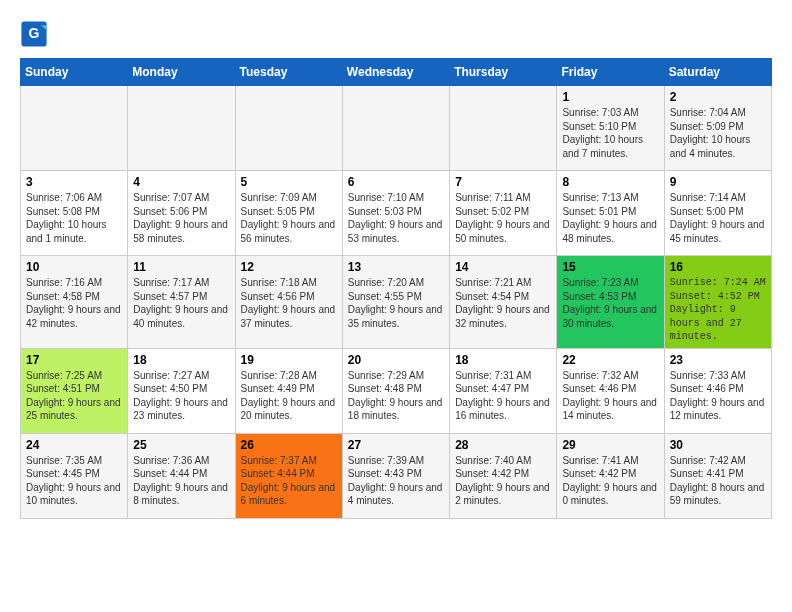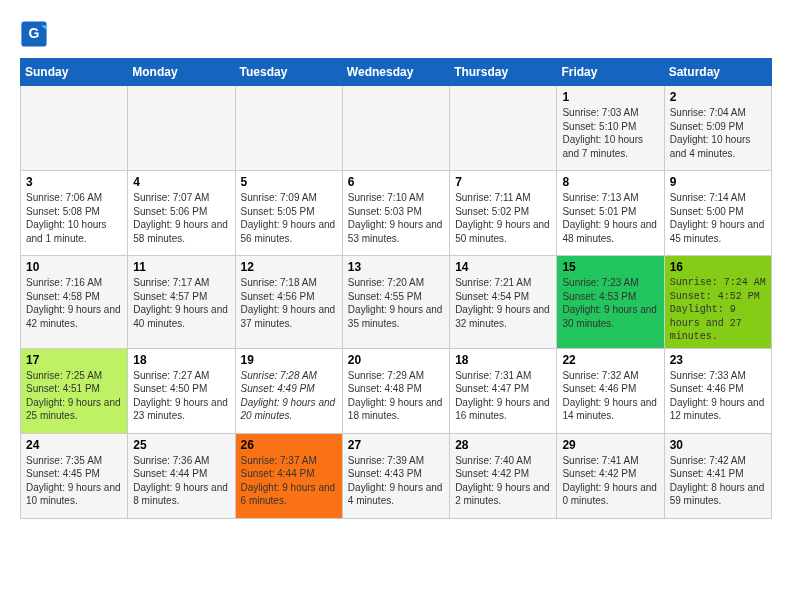--- a/index.html
+++ b/index.html
@@ -237,21 +237,21 @@
 Daylight: 9 hours and 25 minutes.</div>
         </td>
         <td style="background: rgb(255, 255, 255);">
           <span class="day-num">18</span>
           <div class="day-info" style="white-space: pre-line;">Sunrise: 7:27 AM
 Sunset: 4:50 PM
 Daylight: 9 hours and 23 minutes.</div>
         </td>
         <td style="background: rgb(255, 255, 255);">
           <span class="day-num">19</span>
-          <div class="day-info" style="white-space: pre-line; font-style: italic;">Sunrise: 7:28 AM
+          <div class="day-info" style="white-space: pre-line;">Sunrise: 7:28 AM
 Sunset: 4:49 PM
 Daylight: 9 hours and 20 minutes.</div>
         </td>
         <td style="background: rgb(255, 255, 255);">
           <span class="day-num">20</span>
           <div class="day-info" style="white-space: pre-line;">Sunrise: 7:29 AM
 Sunset: 4:48 PM
 Daylight: 9 hours and 18 minutes.</div>
         </td>
         <td style="background: rgb(255, 255, 255);">

